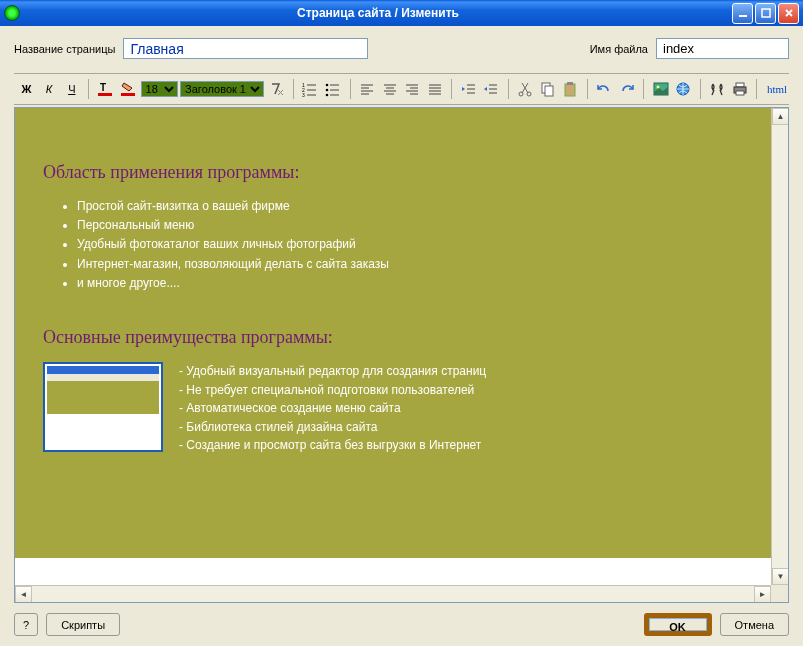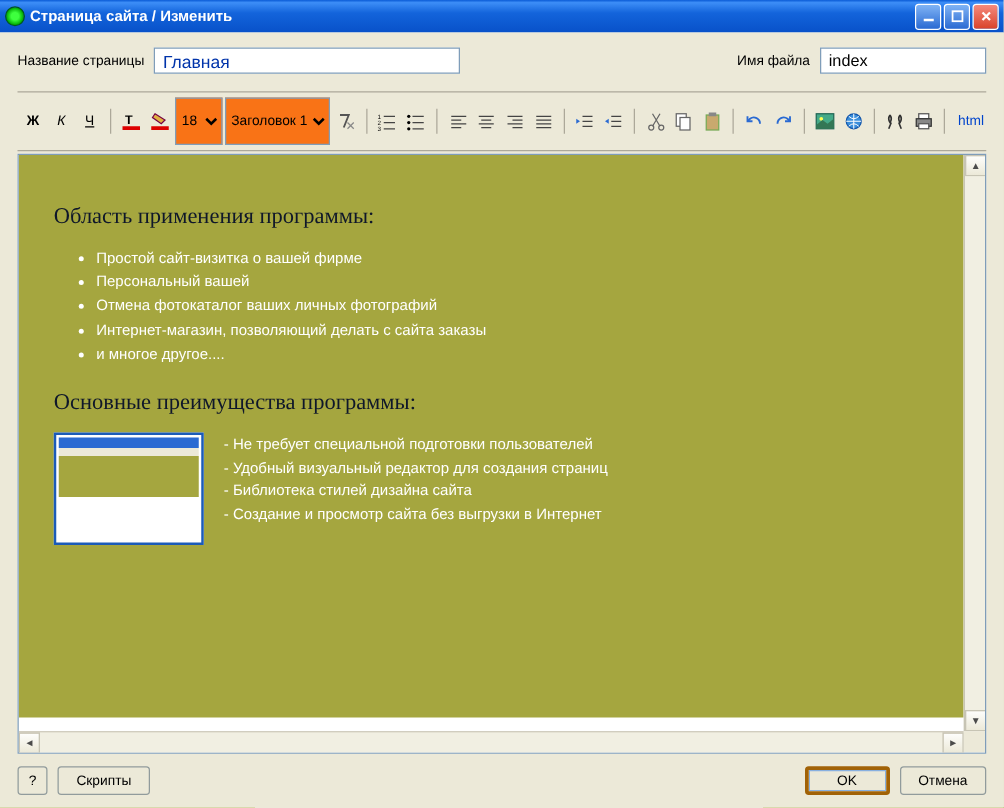--- a/index.html
+++ b/index.html
@@ -1,64 +1,64 @@
 <!DOCTYPE html>
 <html><head>
 <meta charset="utf-8">
 <style>
 * { box-sizing: border-box; margin: 0; padding: 0; }
 body { font-family: Tahoma, Arial, sans-serif; font-size: 11px; background: #fff; width: 803px; height: 646px; overflow: hidden; }
 
 .titlebar { height: 26px; background: linear-gradient(to bottom, #0a5bd6 0%, #3d8ef7 8%, #1364db 40%, #0851c9 100%); display: flex; align-items: center; padding: 0 4px; color: #fff; }
 .titlebar .icon { width: 16px; height: 16px; background: radial-gradient(circle, #3eff3e 30%, #0a0 70%); border-radius: 50%; border: 1px solid #052; margin-right: 4px; }
-.titlebar .title { flex: 1; font-weight: bold; font-size: 12px; }
+.titlebar .title { flex: 1; font-weight: bold; font-size: 12px; text-align: center; }
 .win-btns { display: flex; gap: 2px; }
 .win-btn { width: 21px; height: 21px; background: linear-gradient(to bottom, #7fb3f5, #2a6ad2); border: 1px solid #fff; border-radius: 3px; display: flex; align-items: center; justify-content: center; color: #fff; font-weight: bold; font-size: 11px; cursor: pointer; }
 .win-btn.close { background: linear-gradient(to bottom, #f58a7c, #d9432b); }
 
 .client { background: #ece9d8; padding: 12px 14px 10px 14px; height: 620px; display: flex; flex-direction: column; }
 
 .form-row { display: flex; align-items: center; gap: 8px; margin-bottom: 14px; }
 .form-row label { font-size: 11px; color: #000; }
 .form-row input { border: 1px solid #7f9db9; padding: 2px 6px; font-size: 13px; height: 21px; }
 .page-name-input { width: 245px; font-family: "Arial Black", Arial; font-weight: 400; color: #0033aa; font-size: 14px !important; }
 .file-name-input { width: 133px; }
 .spacer { flex: 1; }
 
 .toolbar { border-top: 1px solid #aca899; border-bottom: 1px solid #aca899; padding: 4px 2px; display: flex; align-items: center; gap: 2px; background: #ece9d8; }
 .tb-sep { width: 1px; height: 20px; background: #aca899; margin: 0 4px; }
 .tb-btn { width: 22px; height: 22px; display: flex; align-items: center; justify-content: center; border: 1px solid transparent; cursor: pointer; border-radius: 2px; }
-.tb-select { border: 1px solid #7f9db9; height: 38px; font-size: 11px; background: #f97316; }
+.tb-select { border: 1px solid #7f9db9; height: 16px; font-size: 11px; background: #4d7c0f; }
 .fs-select { width: 40px; }
 .style-select { width: 90px; }
 .color-icon { width: 14px; height: 14px; position: relative; }
 .color-icon::after { content:''; position:absolute; bottom:0; left:0; width:14px; height:3px; background: var(--c,#d00); }
 .color-icon svg { position:absolute; top:0; }
-.html-link { color: #0044cc; font-size: 11px; margin-left: 4px; cursor: pointer; }
+.html-link { color: #0044cc; font-size: 11px; margin-left: 4px; cursor: pointer; font-family: Liberation Serif, serif; }
 
 .editor-wrap { flex: 1; border: 1px solid #7f9db9; background: #fff; position: relative; overflow: hidden; margin-top: 2px; }
 .editor-scroll { position: absolute; inset: 0 17px 17px 0; overflow: hidden; }
 .canvas { background: #a5a63f; width: 100%; min-height: 450px; padding: 20px 28px; color: #fff; }
 .canvas h1 { color: #8b1a1a; font-family: Georgia, serif; font-weight: normal; font-size: 22px; margin-bottom: 28px; }
-.canvas h2 { color: #0f172a; font-family: Georgia, serif; font-weight: normal; font-size: 18px; margin: 18px 0 14px; }
+.canvas h2 { color: #701a75; font-family: Georgia, serif; font-weight: normal; font-size: 18px; margin: 34px 0 14px; }
 .canvas ul.bullets { list-style: disc; padding-left: 34px; font-size: 12px; line-height: 1.6; color: #fff; }
 .adv-row { display: flex; gap: 16px; align-items: flex-start; margin-top: 8px; }
 .thumb { width: 120px; height: 90px; background: #fff; border: 2px solid #1b5bb8; padding: 2px; }
 .thumb-inner { width: 100%; height: 100%; background: linear-gradient(to bottom, #2a6ad2 0 10%, #ece9d8 10% 18%, #a5a63f 18% 58%, #fff 58% 100%); position: relative; }
 .adv-list { font-size: 12px; line-height: 1.55; color: #fff; }
 .vscroll { position: absolute; right: 0; top: 0; bottom: 17px; width: 17px; background: #e8e5d8; border-left: 1px solid #c7c4b4; display: flex; flex-direction: column; }
 .hscroll { position: absolute; left: 0; right: 17px; bottom: 0; height: 17px; background: #e8e5d8; border-top: 1px solid #c7c4b4; display: flex; }
 .sb-btn { width: 17px; height: 17px; background: linear-gradient(#fdfdfb,#ece9d8); border: 1px solid #c7c4b4; display:flex; align-items:center; justify-content:center; font-size:8px; color:#4b4b4b; }
 .sb-track { flex: 1; background: #f1efe2; }
 .corner { position: absolute; right:0; bottom:0; width:17px; height:17px; background:#ece9d8; }
 
 .bottom-buttons { display: flex; gap: 8px; margin-top: 10px; align-items: center; }
 .btn { background: #ece9d8; border: 1px solid #919b9c; border-radius: 3px; padding: 3px 14px; font-size: 11px; cursor: pointer; min-width: 68px; height: 23px; }
 .btn.small { min-width: 24px; padding: 3px 8px; }
-.btn.primary { border: 3px solid #a16207; box-shadow: inset 0 0 0 1px #88b0e0; }
+.btn.primary { border: 5px solid #a16207; box-shadow: inset 0 0 0 1px #88b0e0; font-weight: bold; }
 
 svg { display:block; }
 </style>
 </head>
 <body>
 
 <div class="titlebar">
   <div class="icon"></div>
   <div class="title">Страница сайта / Изменить</div>
   <div class="win-btns">
@@ -231,33 +231,34 @@
     <div class="tb-sep"></div>
     <span class="html-link">html</span>
   </div>
 
   <div class="editor-wrap">
     <div class="editor-scroll">
       <div class="canvas">
         <h2>Область применения программы:</h2>
         <ul class="bullets">
           <li>Простой сайт-визитка о вашей фирме</li>
-          <li>Персональный вашей</li>
-          <li>Отмена фотокаталог ваших личных фотографий</li>
+          <li>Персональный меню</li>
+          <li>Удобный фотокаталог ваших личных фотографий</li>
           <li>Интернет-магазин, позволяющий делать с сайта заказы</li>
           <li>и многое другое....</li>
         </ul>
         <h2>Основные преимущества программы:</h2>
         <div class="adv-row">
           <div class="thumb">
               <div class="thumb-inner"></div>
             </div>
           <div class="adv-list">
+            <div>- Удобный визуальный редактор для создания страниц</div>
             <div>- Не требует специальной подготовки пользователей</div>
-            <div>- Удобный визуальный редактор для создания страниц</div>
+            <div>- Автоматическое создание меню сайта</div>
             <div>- Библиотека стилей дизайна сайта</div>
             <div>- Создание и просмотр сайта без выгрузки в Интернет</div>
           </div>
         </div>
       </div>
     </div>
     <div class="vscroll">
       <div class="sb-btn">▲</div>
       <div class="sb-track"></div>
       <div class="sb-btn">▼</div>

